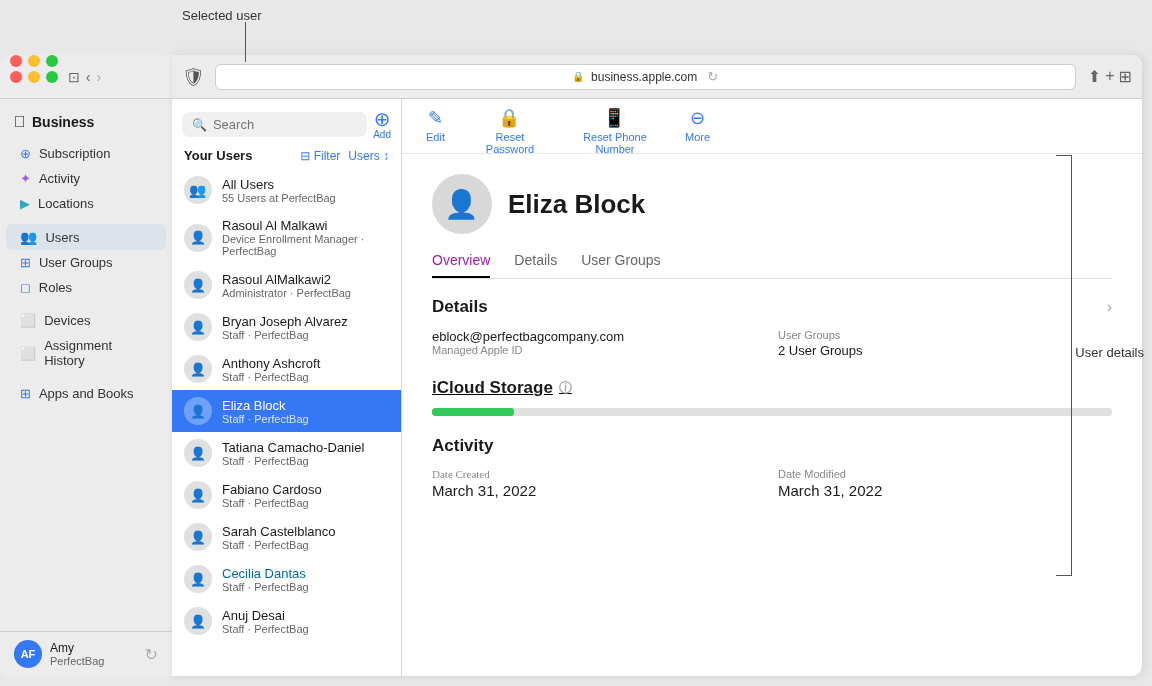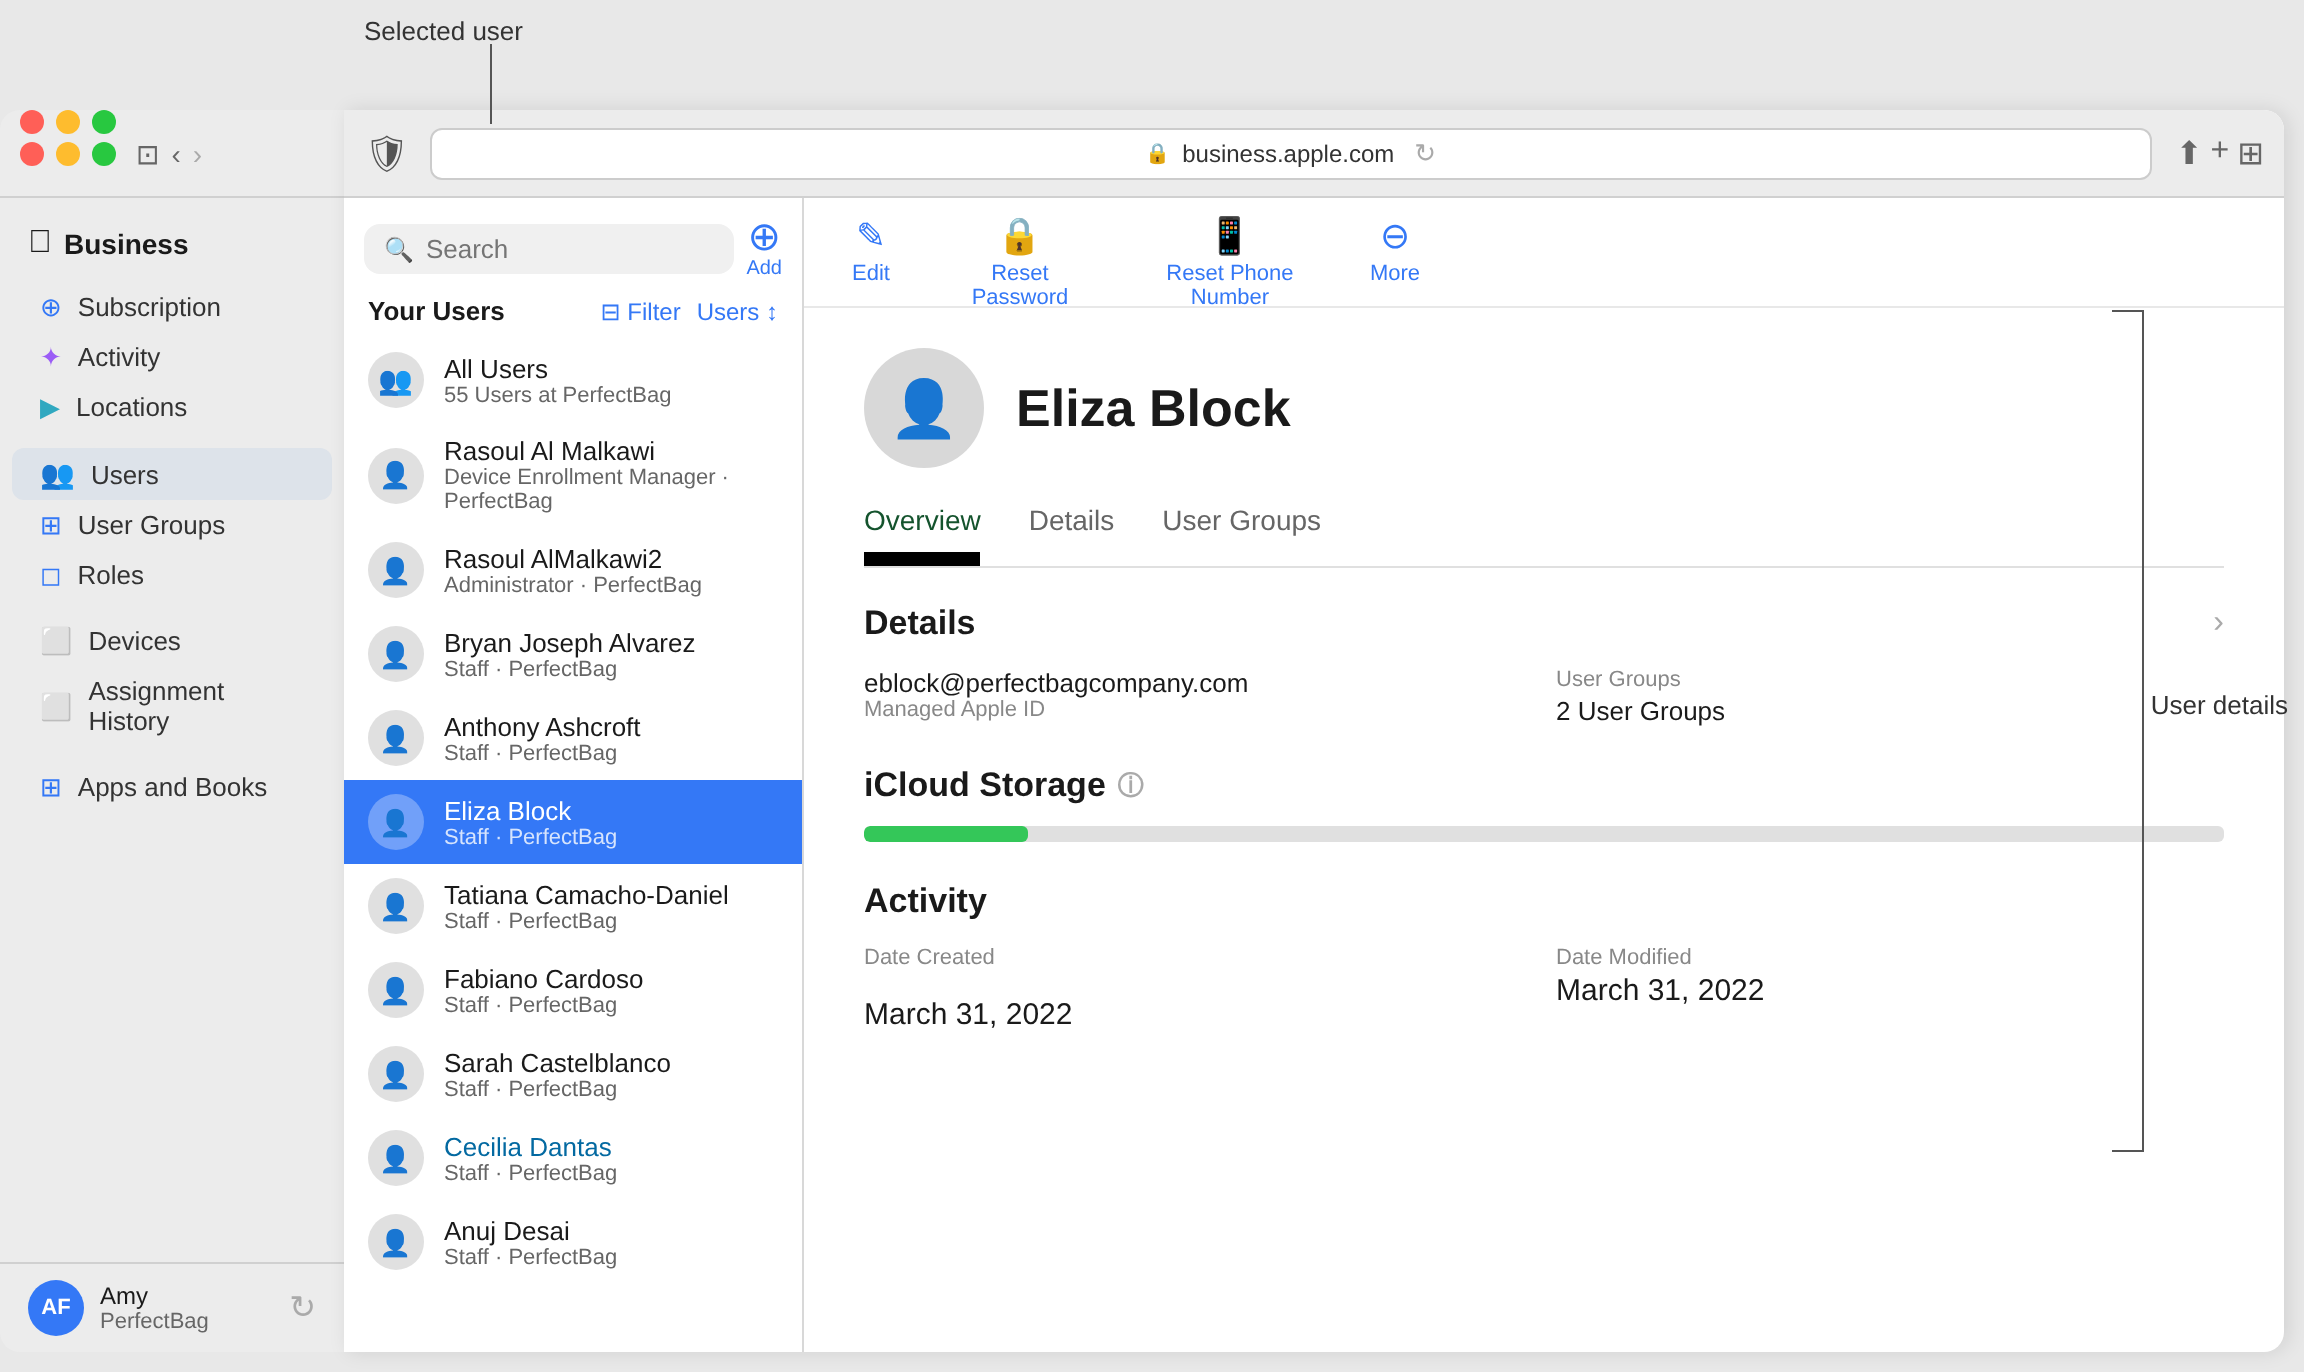--- a/index.html
+++ b/index.html
@@ -262,21 +262,21 @@
       </div>
 
       <div style="flex:1;overflow-y:auto;padding:20px 30px;">
 
         <div style="display:flex;align-items:center;gap:16px;margin-bottom:18px;">
           <div style="width:60px;height:60px;border-radius:50%;background:#d8d8d8;display:flex;align-items:center;justify-content:center;color:#888;font-size:28px;flex-shrink:0;">👤</div>
           <h1 style="font-size:26px;font-weight:600;color:#1a1a1a;">Eliza Block</h1>
         </div>
 
         <div style="display:flex;gap:24px;border-bottom:1px solid #e0e0e0;margin-bottom:18px;">
-          <div style="font-size:14px;font-weight:500;color:#14532d;padding-bottom:8px;border-bottom:7px solid #000000;cursor:pointer;">Overview</div>
+          <div style="font-size:14px;font-weight:500;color:#a21caf;padding-bottom:8px;border-bottom:2px solid #000000;cursor:pointer;">Overview</div>
           <div style="font-size:14px;color:#666;padding-bottom:8px;border-bottom:2px solid transparent;cursor:pointer;">Details</div>
           <div style="font-size:14px;color:#666;padding-bottom:8px;border-bottom:2px solid transparent;cursor:pointer;">User Groups</div>
         </div>
 
         <div style="margin-bottom:20px;">
           <div style="display:flex;justify-content:space-between;align-items:center;margin-bottom:12px;">
             <span style="font-size:17px;font-weight:600;color:#1a1a1a;">Details</span>
             <span style="color:#aaa;font-size:16px;">›</span>
           </div>
           <div style="display:grid;grid-template-columns:1fr 1fr;gap:12px;">
@@ -284,35 +284,35 @@
               <div style="font-size:13px;color:#1a1a1a;">eblock@perfectbagcompany.com</div>
               <div style="font-size:11px;color:#888;margin-bottom:2px;">Managed Apple ID</div>
             </div>
             <div>
               <div style="font-size:11px;color:#888;margin-bottom:2px;">User Groups</div>
               <div style="font-size:13px;color:#1a1a1a;">2 User Groups</div>
             </div>
           </div>
         </div>
 
-        <div style="margin-bottom:20px;">
+        <div style="margin-bottom:20px;text-decoration:underline;">
           <div style="font-size:17px;font-weight:600;color:#1a1a1a;margin-bottom:10px;display:flex;align-items:center;gap:6px;">
             <span>iCloud Storage</span>
             <span style="color:#aaa;font-size:13px;">ⓘ</span>
           </div>
           <div style="background:#e0e0e0;border-radius:3px;height:8px;margin-bottom:10px;overflow:hidden;">
             <div style="height:100%;background:#34c759;border-radius:3px;width:12%;"></div>
           </div>
         </div>
 
         <div>
           <div style="font-size:17px;font-weight:600;color:#1a1a1a;margin-bottom:12px;">Activity</div>
           <div style="display:grid;grid-template-columns:1fr 1fr;gap:12px;">
             <div>
-              <div style="font-size:11px;color:#888;margin-bottom:14px;">Date Created</div>
+              <div style="font-size:11px;color:#888;margin-bottom:2px;font-family:Liberation Serif, serif;">Date Created</div>
               <div style="font-size:15px;color:#1a1a1a;">March 31, 2022</div>
             </div>
             <div>
               <div style="font-size:11px;color:#888;margin-bottom:2px;">Date Modified</div>
               <div style="font-size:15px;color:#1a1a1a;">March 31, 2022</div>
             </div>
           </div>
         </div>
 
       </div>

